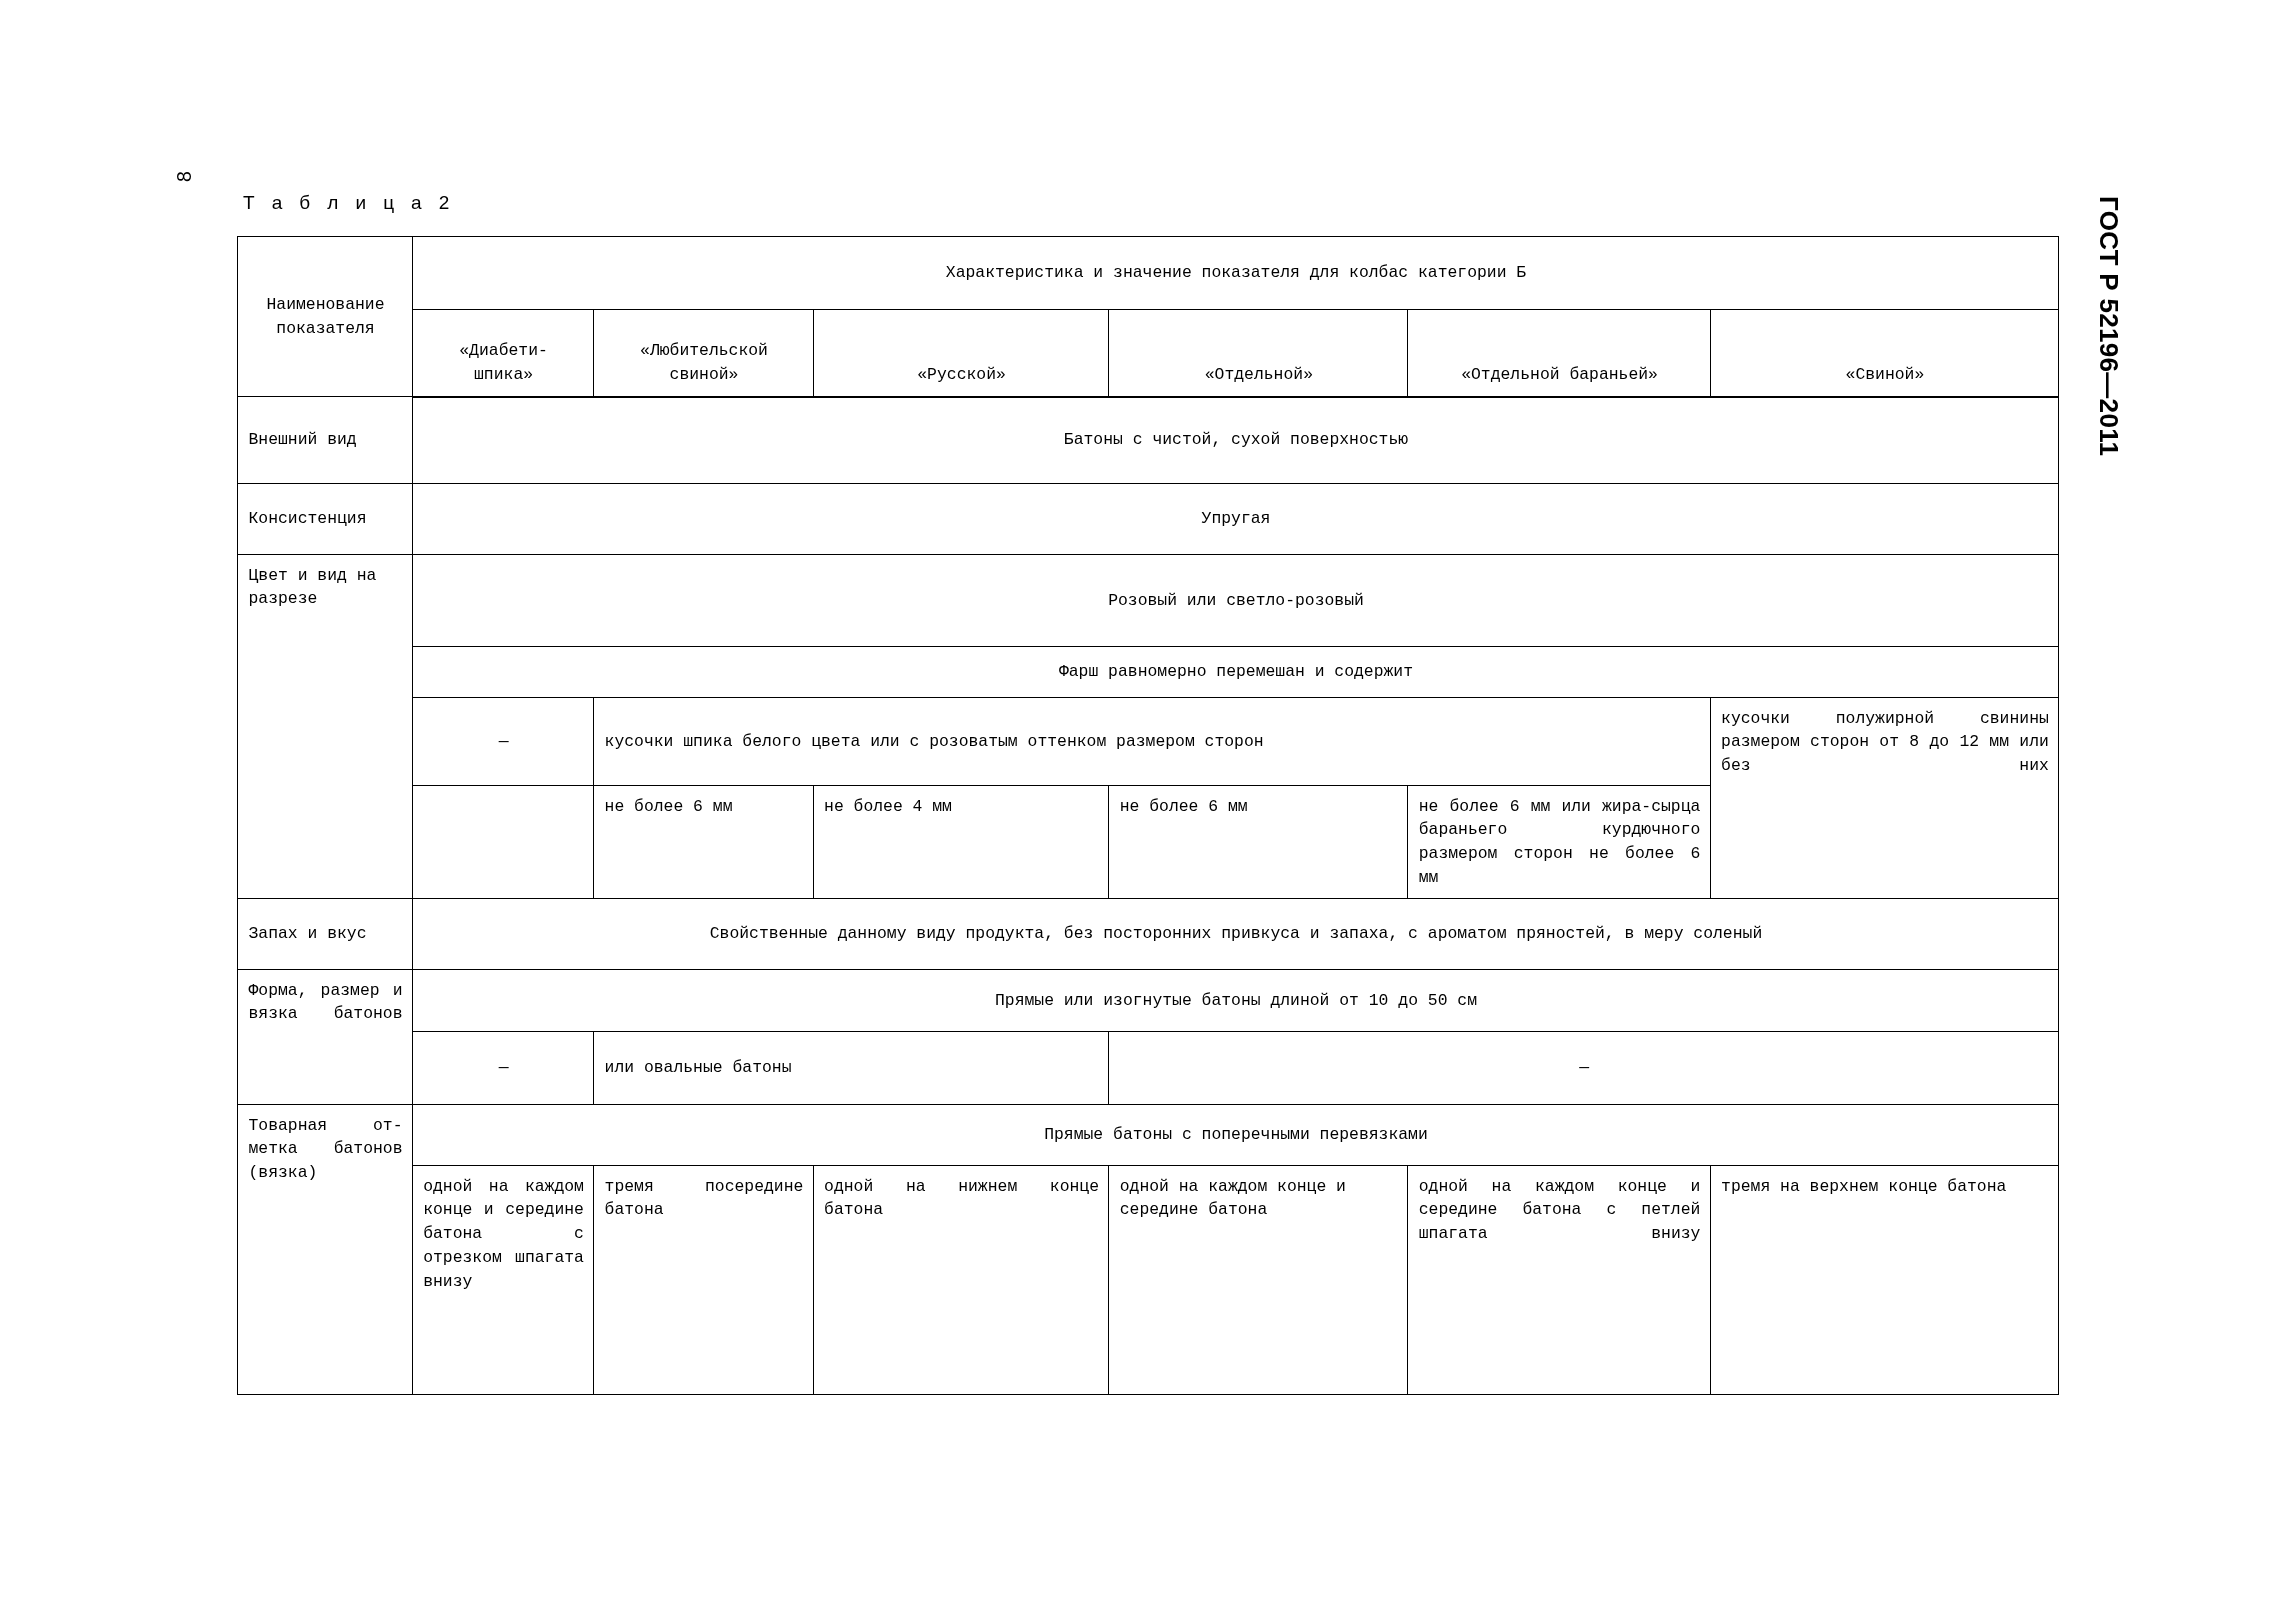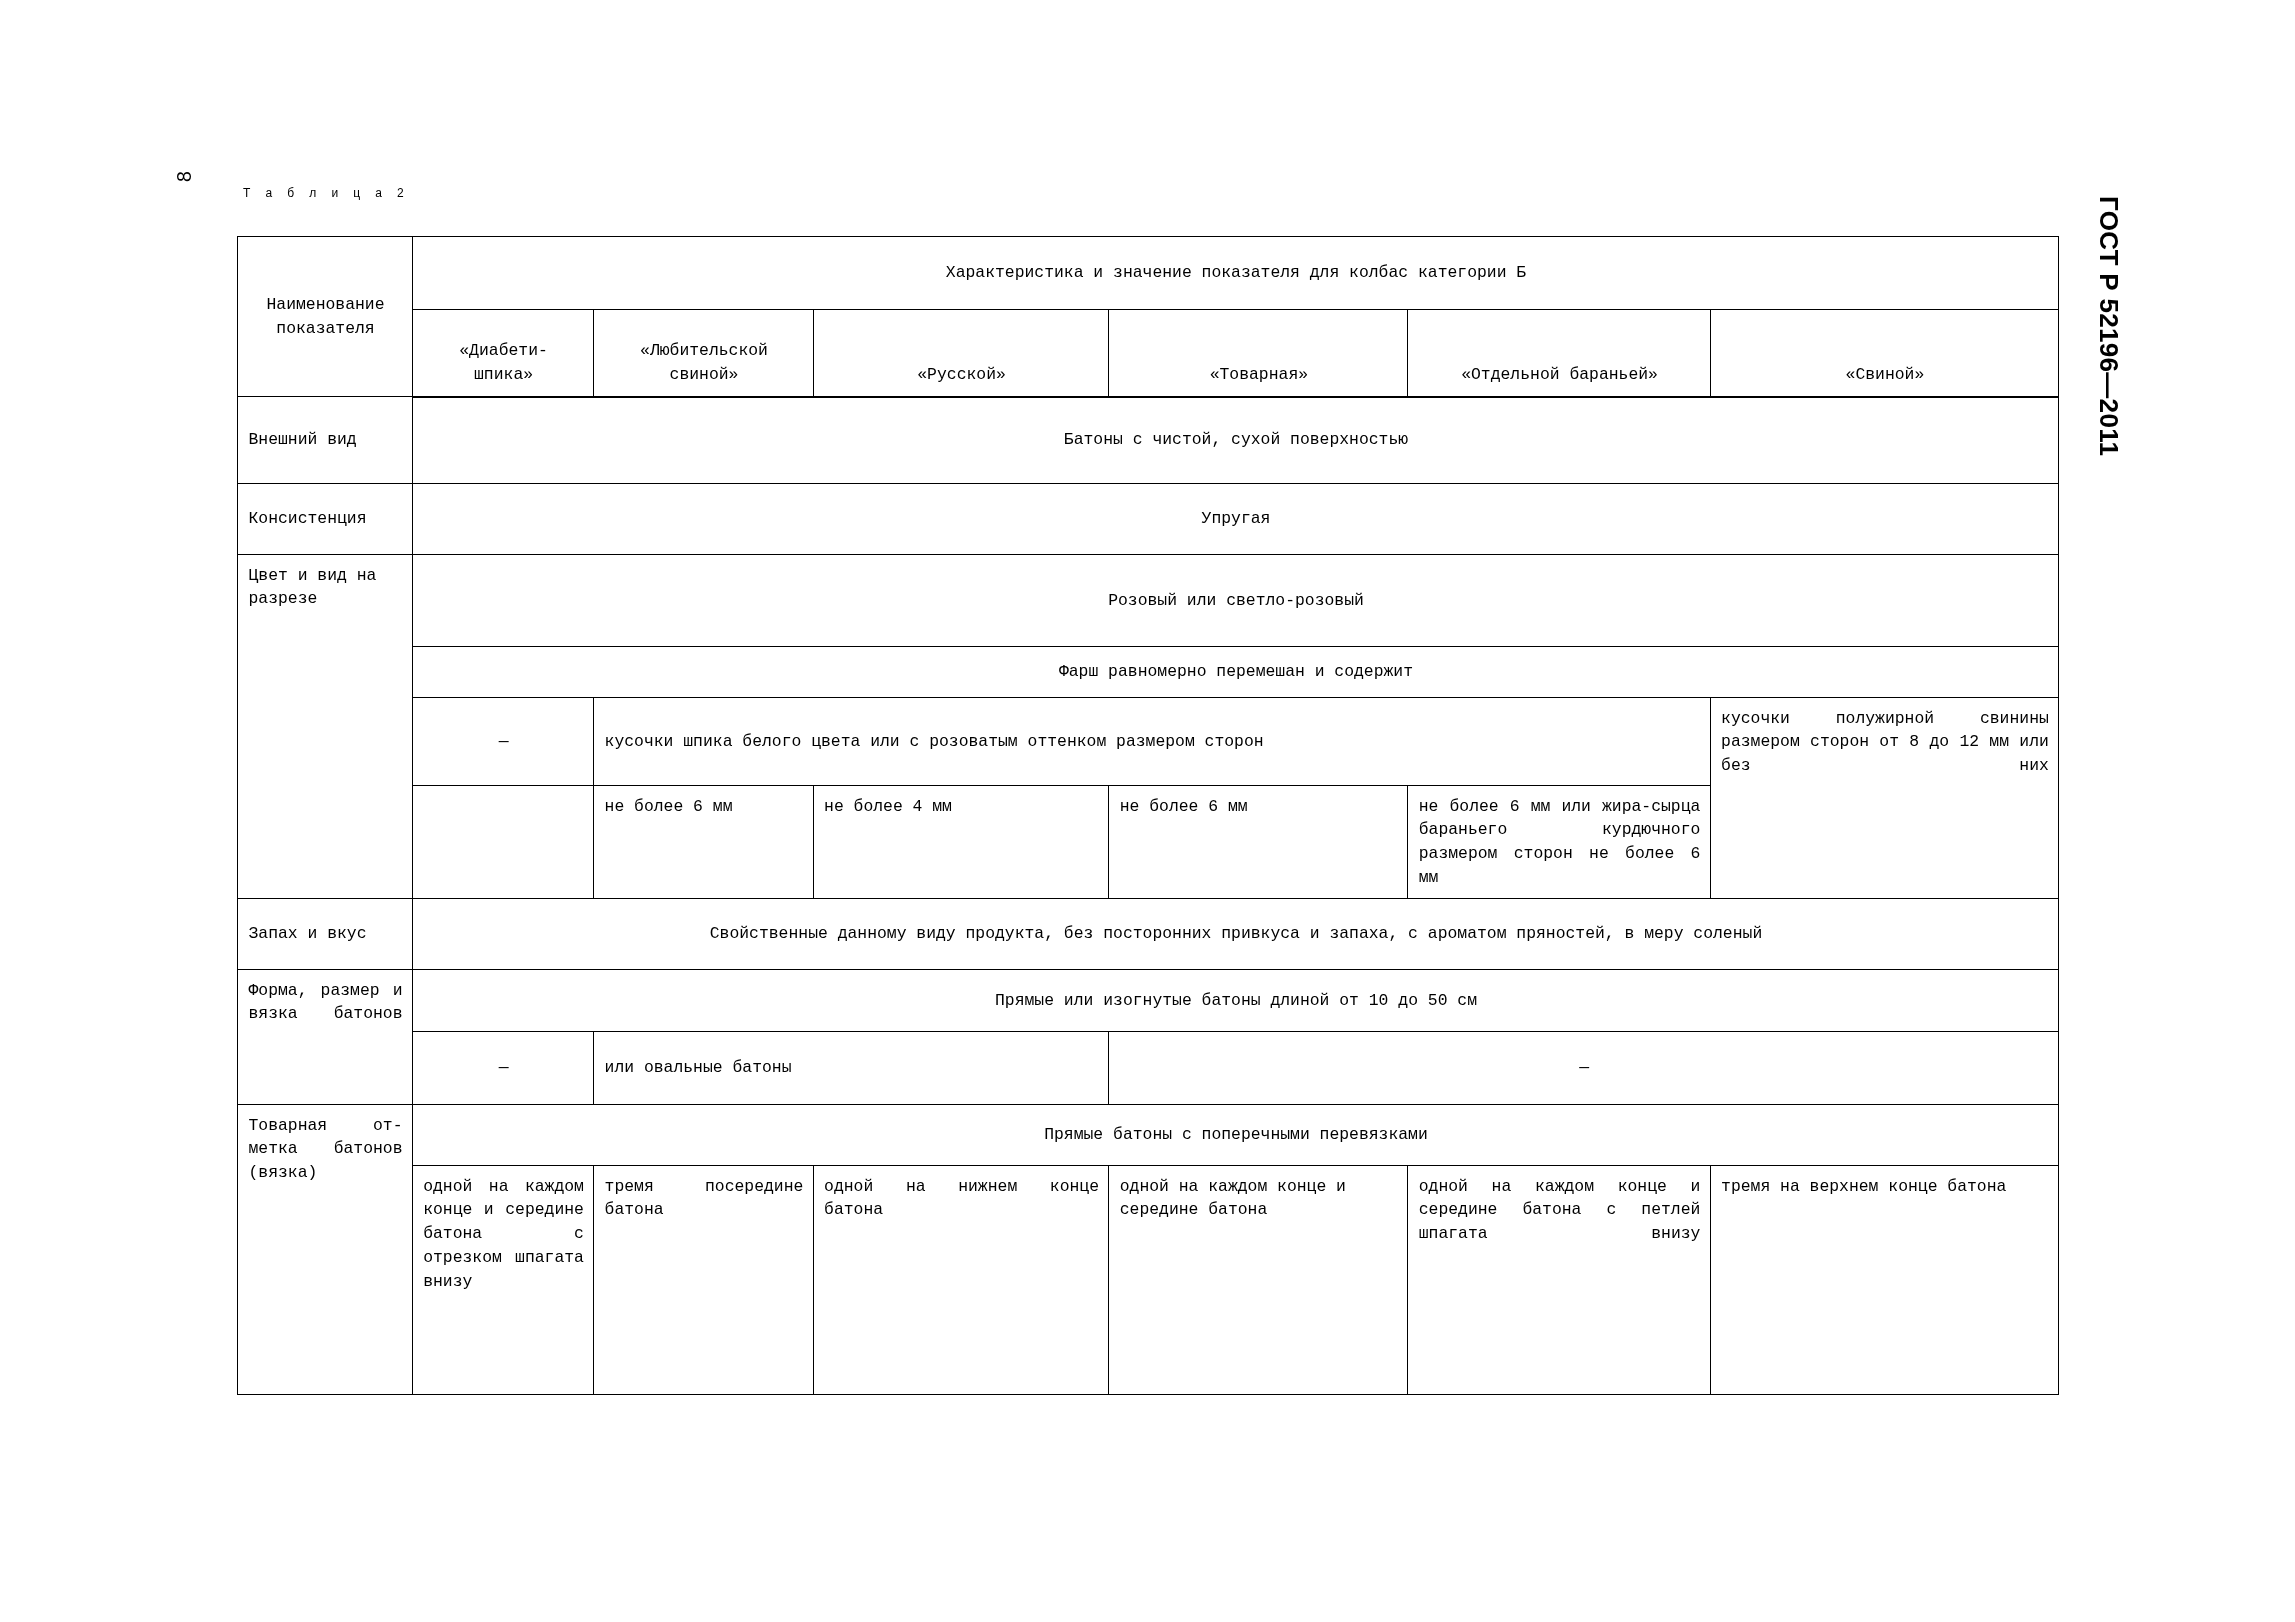--- a/index.html
+++ b/index.html
@@ -37,22 +37,22 @@
     font-weight: bold;
     letter-spacing: 0.3px;
     white-space: nowrap;
     transform: rotate(90deg);
     transform-origin: left top;
   }
 
   #table-caption {
     position: absolute;
     left: 243px;
-    top: 186px;
-    font-size: 12px;
+    top: 192px;
+    font-size: 19px;
     letter-spacing: 5.9px;
     white-space: nowrap;
   }
 
   
   #gost-table {
     position: absolute;
     left: 237px;
     top: 236px;
     width: 1822px;
@@ -136,21 +136,21 @@
 шпика»</div>
       </td>
       <td class="v-bot head-bottom">
         <div class="cell c-center" style="white-space:pre-line">«Любительской
 свиной»</div>
       </td>
       <td class="v-bot head-bottom">
         <div class="cell c-center">«Русской»</div>
       </td>
       <td class="v-bot head-bottom">
-        <div class="cell c-center">«Товарная»</div>
+        <div class="cell c-center">«Отдельной»</div>
       </td>
       <td class="v-bot head-bottom">
         <div class="cell c-center">«Отдельной бараньей»</div>
       </td>
       <td class="v-bot head-bottom">
         <div class="cell c-center">«Свиной»</div>
       </td>
     </tr>
 
     <tr class="r-vnesh">

